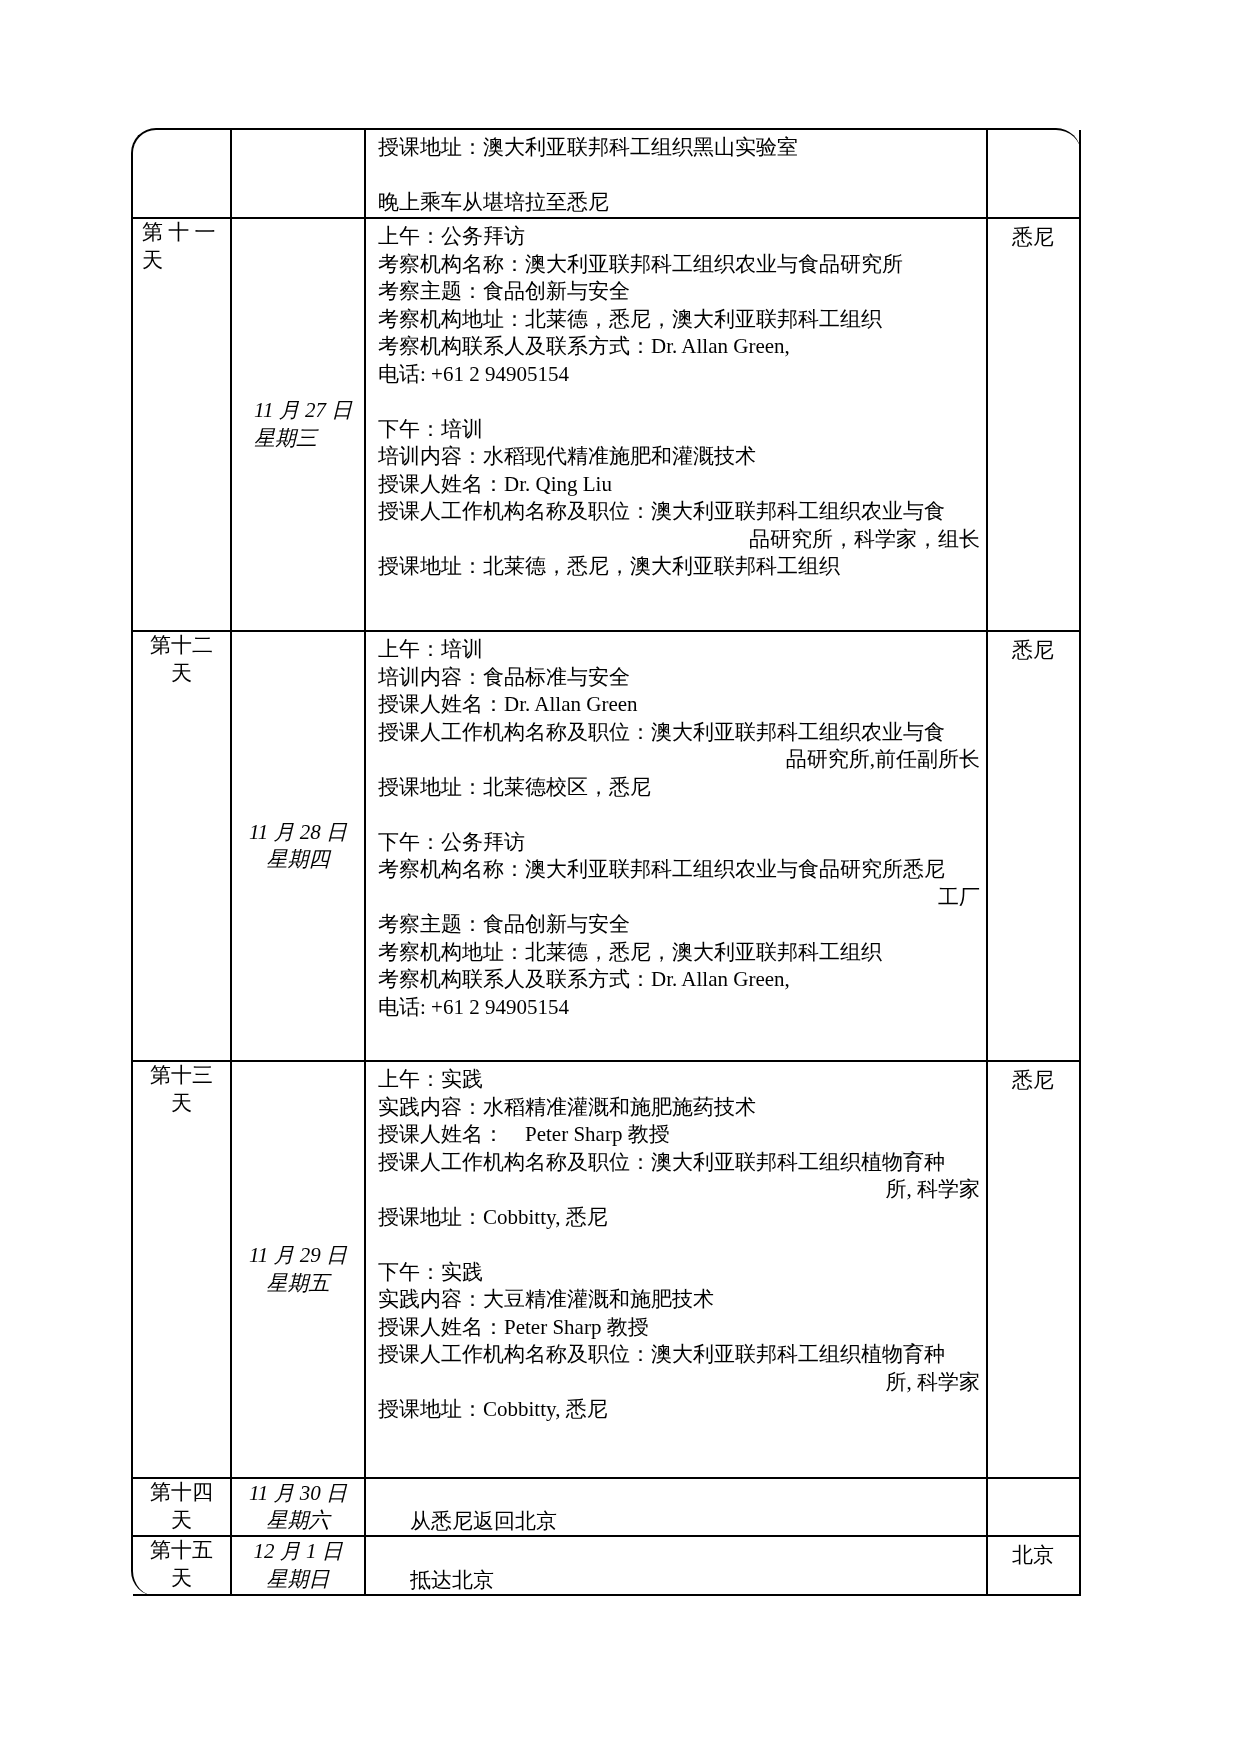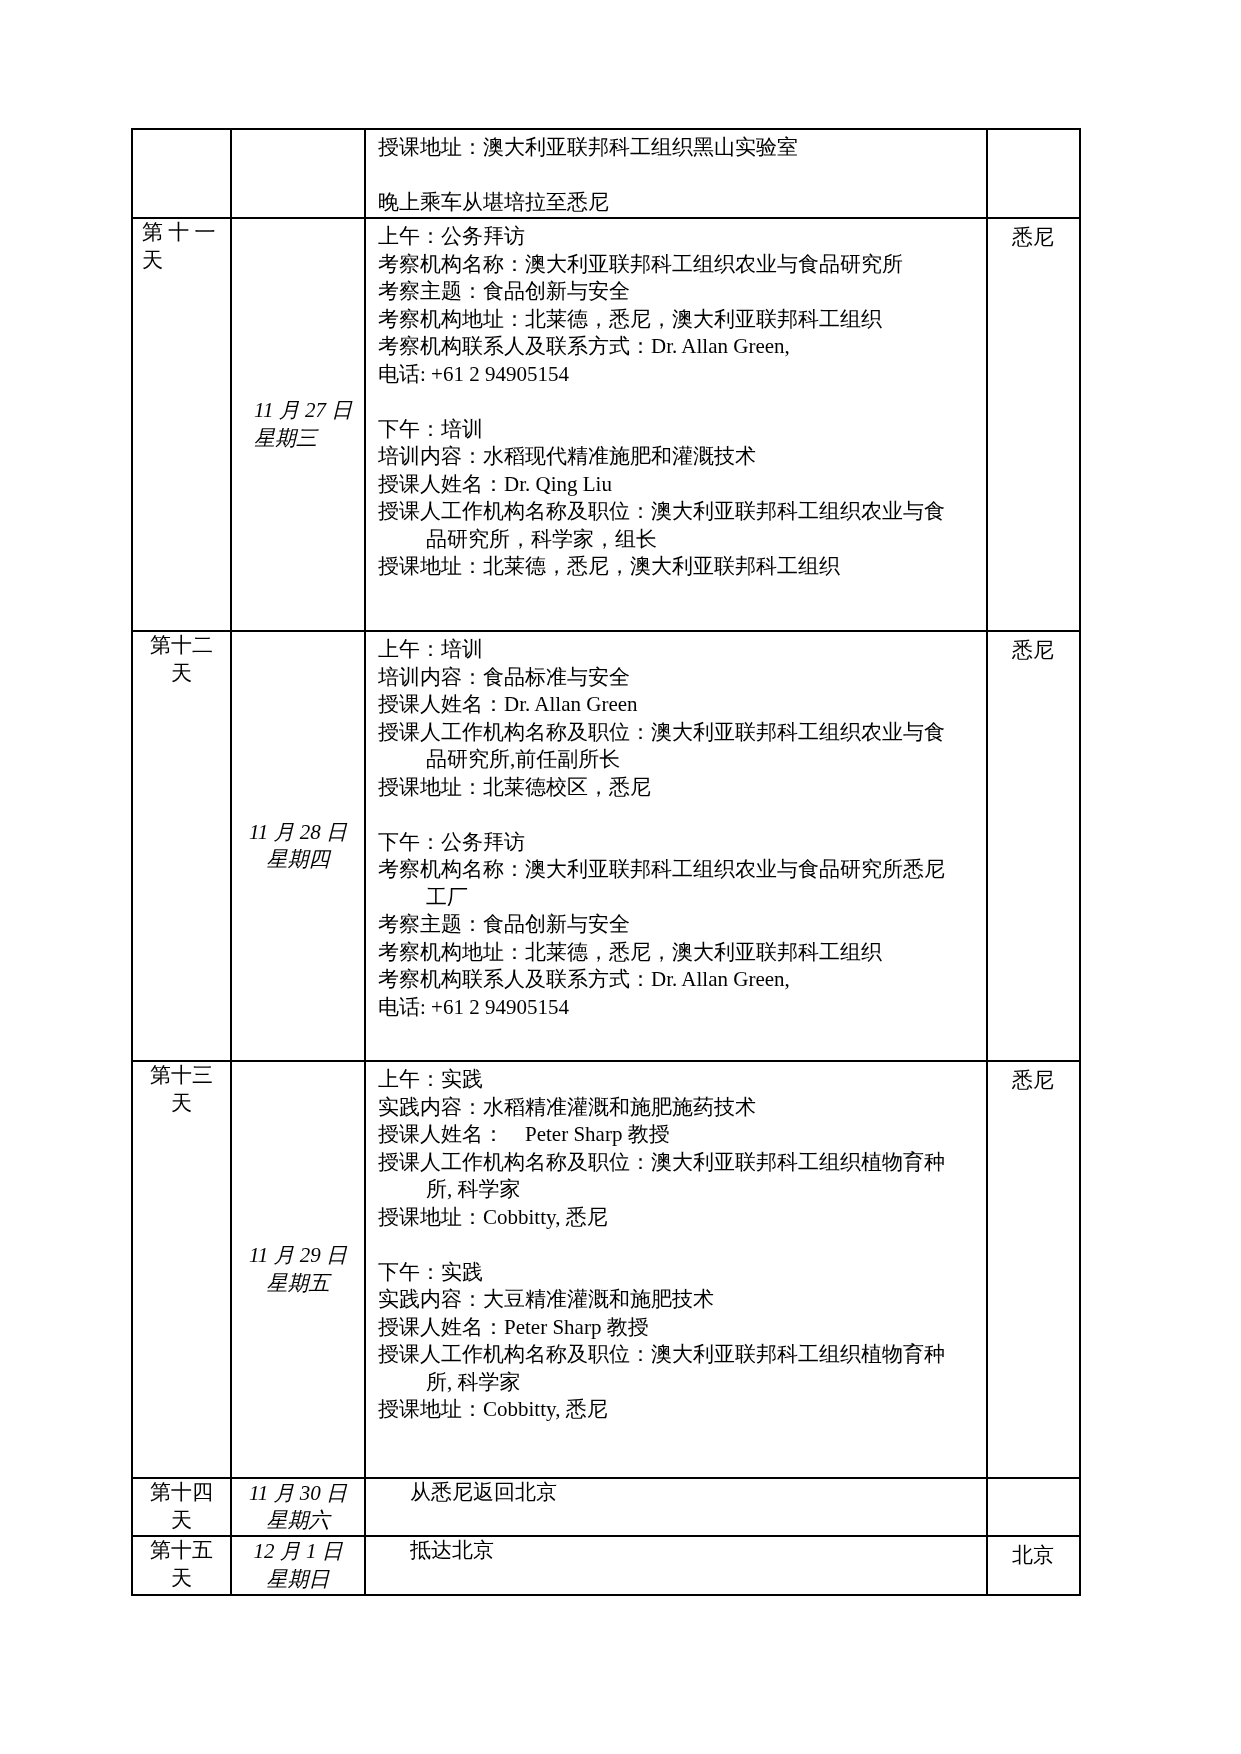--- a/index.html
+++ b/index.html
@@ -5,41 +5,42 @@
   html,body { margin:0; padding:0; }
   body {
     width:1241px; height:1754px; background:#ffffff;
     font-family:"Liberation Serif","DejaVu Serif",serif; color:#000000;
   }
   .page { position:relative; width:1241px; height:1754px; overflow:hidden; }
   .tbl {
     position:absolute; left:131px; top:128px;
     border-top:2px solid #000; border-left:2px solid #000;
     display:inline-block;
+    border-radius:25px;
   }
   .row { display:flex; }
   .cell {
     box-sizing:border-box;
     border-right:2px solid #000; border-bottom:2px solid #000;
     overflow:hidden;
   }
   .day-cell  { width:99px;  display:flex; flex-direction:column; justify-content:flex-start; align-items:center; text-align:center; }
   .date-cell { width:134px; display:flex; flex-direction:column; justify-content:center; align-items:center; text-align:center;font-style:italic; }
   .content-cell  { width:622px; padding:4px 6px 0 12px; }
   .location-cell { width:93px;  padding:5px 2px 0 24px; }
   .line { font-size:21px; line-height:27.5px; white-space:pre-wrap; min-height:27.5px; }
-  .ind  { padding-left:48px; }
+  .ind  { padding-left:48px;text-align:right; }
   
   .r0 { height:89px; }  .r1 { height:413px; } .r2 { height:430px; }
   .r3 { height:417px; } .r4 { height:58px; }  .r5 { height:59px; }
   
   .r1 .day-cell  { align-items:flex-start; text-align:left; padding-left:9px; }
   .r1 .date-cell { align-items:flex-start; text-align:left; padding-left:22px; }
   
-  .r4 .content-cell, .r5 .content-cell { display:flex; flex-direction:column; justify-content:flex-start; padding-top:0;padding-left:44px; }
+  .r4 .content-cell, .r5 .content-cell { display:flex; flex-direction:column; justify-content:flex-end; padding-top:0;padding-left:44px; }
 </style>
 </head>
 <body>
 
 <div class="page">
   <div class="tbl" id="tbl">
       <div class="row r0">
         <div class="cell day-cell"></div>
         <div class="cell date-cell"></div>
         <div class="cell content-cell">

